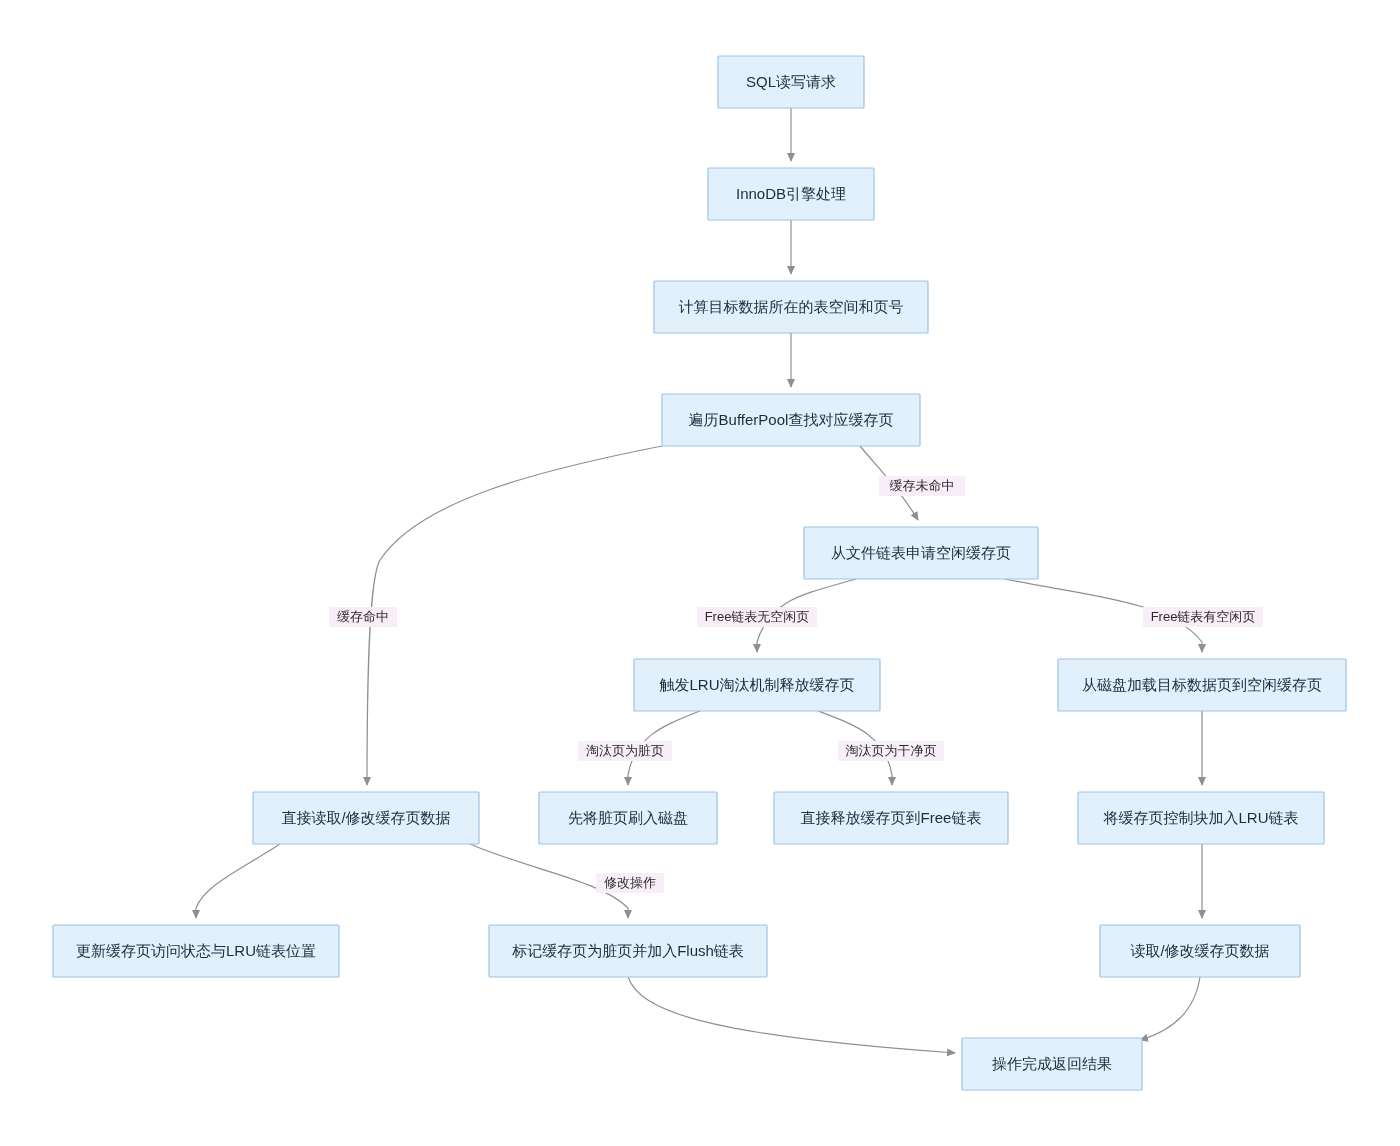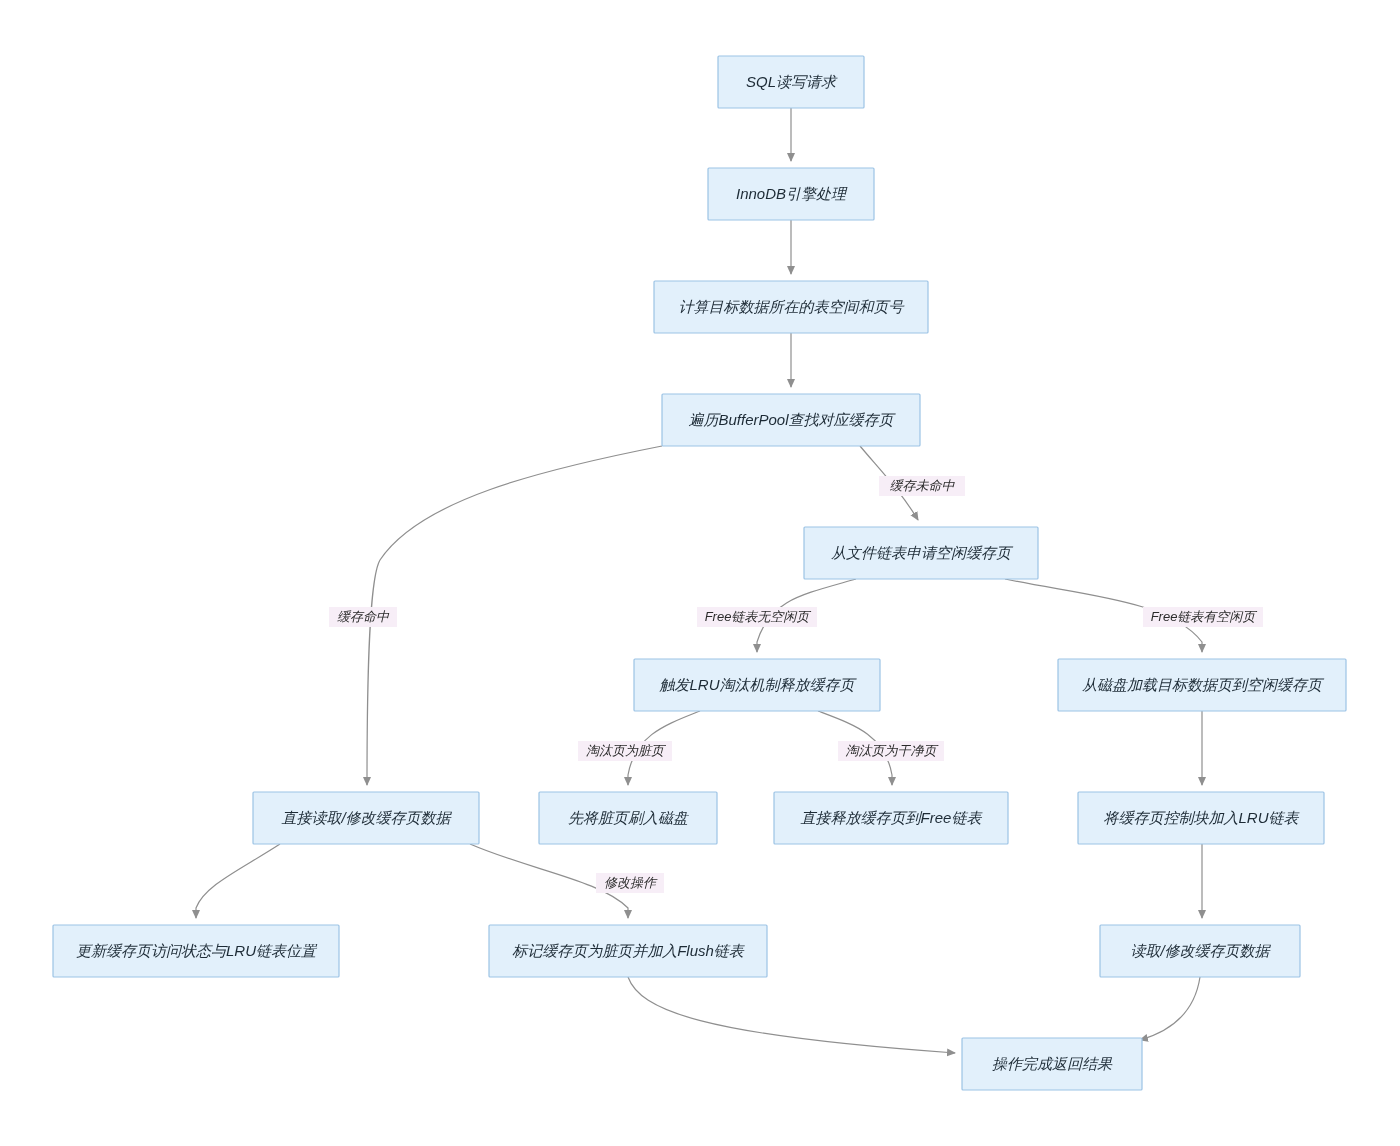--- a/index.html
+++ b/index.html
@@ -10,21 +10,20 @@
   body {
     width: 1400px;
     height: 1146px;
     font-family: "Liberation Sans", "DejaVu Sans", sans-serif;
     overflow: hidden;
   }
   #diagram-root {
     position: relative;
     width: 1400px;
     height: 1146px;
-    font-style: italic;
   }
   svg.flow-svg {
     position: absolute;
     top: 0;
     left: 0;
     width: 1400px;
     height: 1146px;
   }
   .node-rect {
     fill: #e2f0fb;

